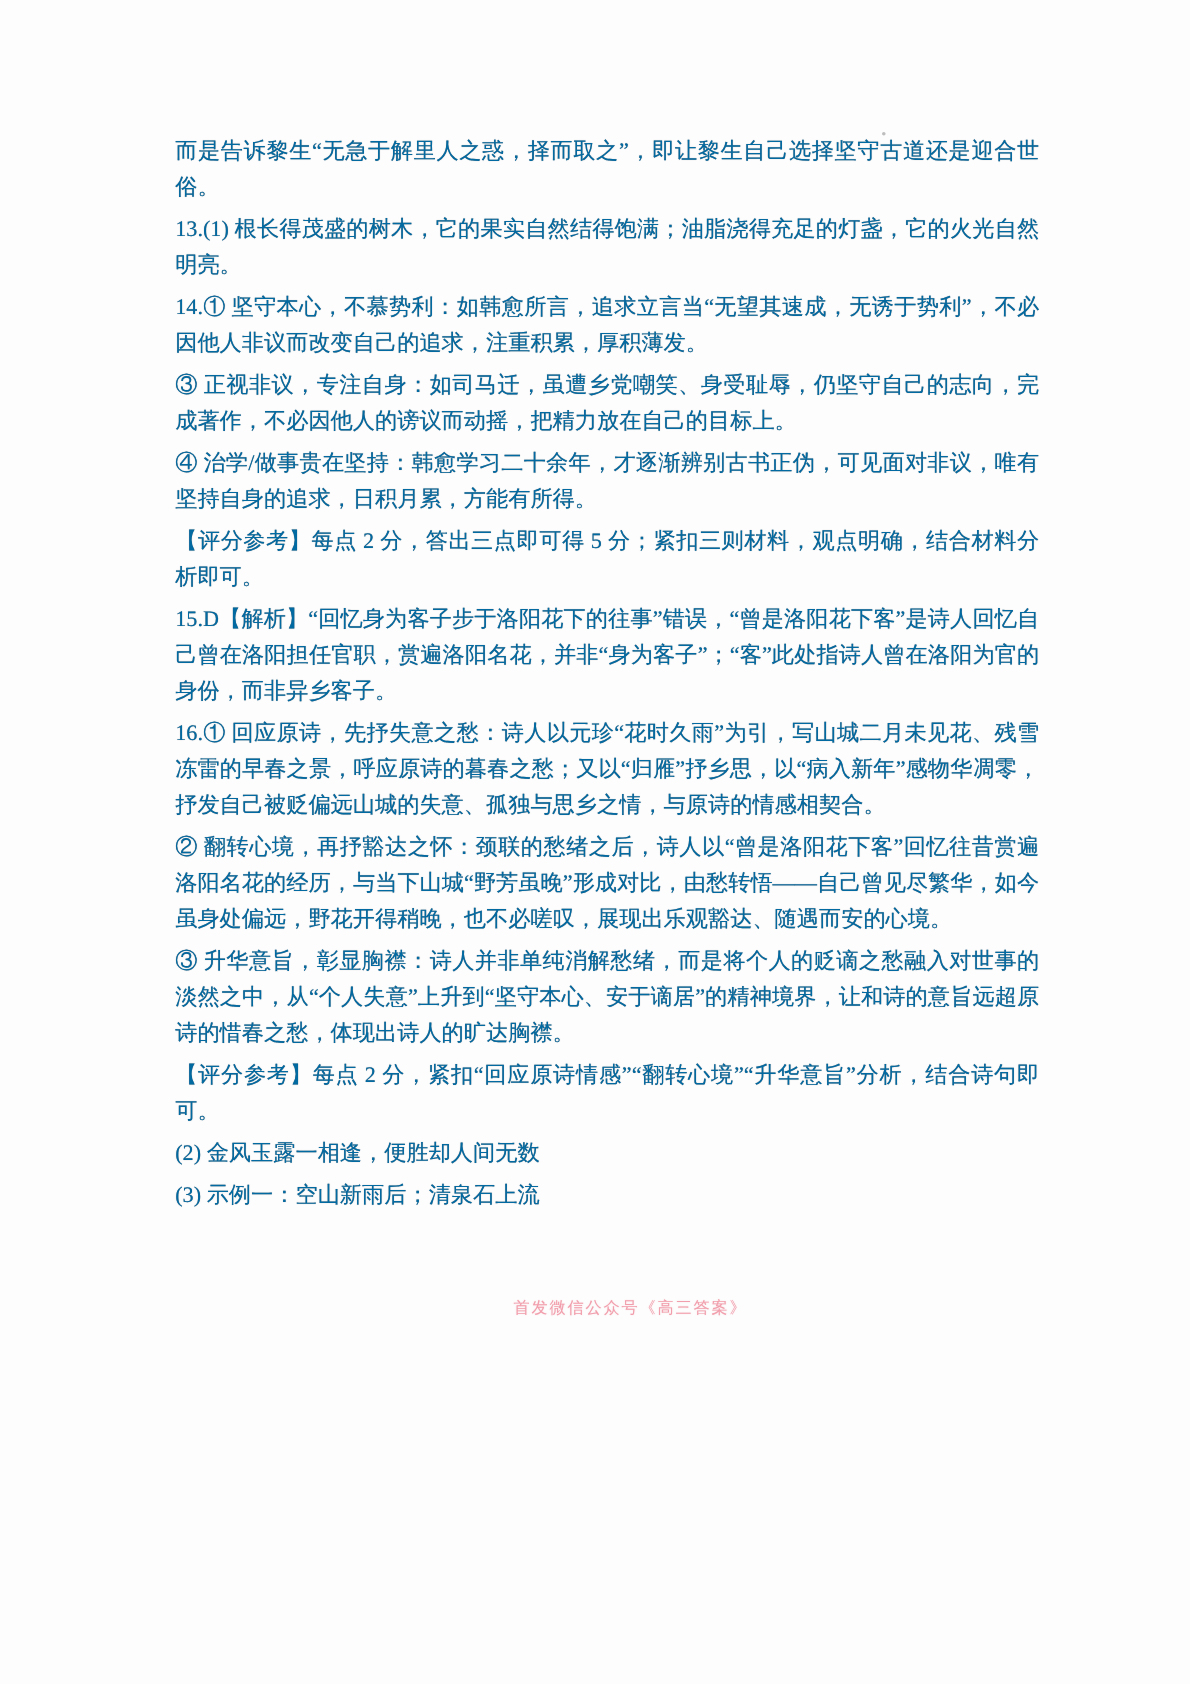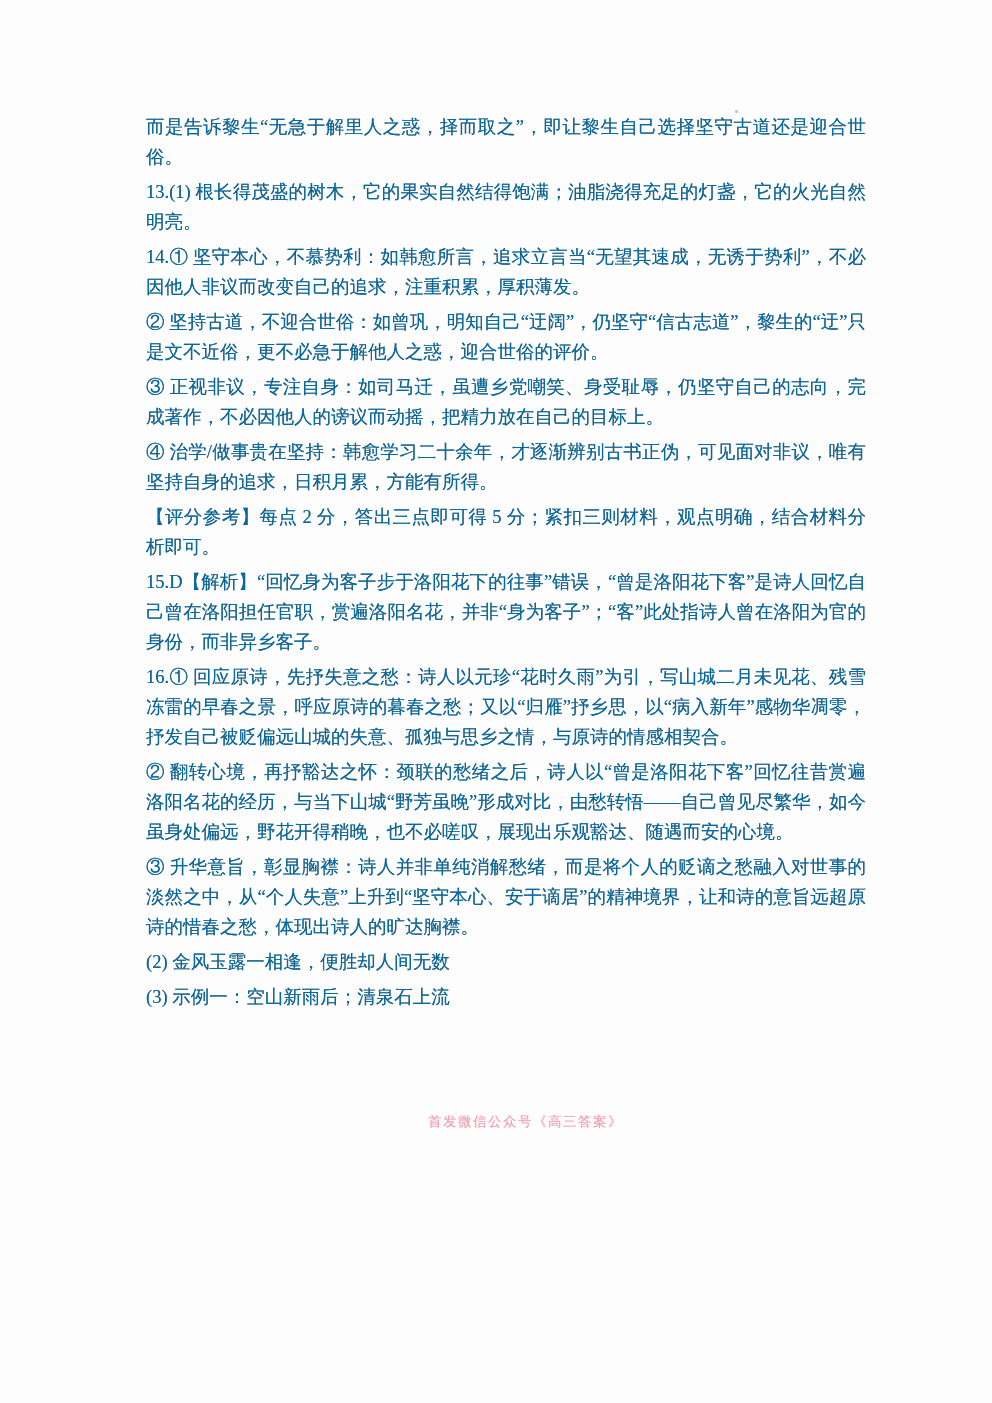--- a/index.html
+++ b/index.html
@@ -37,21 +37,20 @@
     position: absolute;
     left: 428px;
     top: 1082px;
     font-size: 13.5px;
     line-height: 16px;
     color: #f095a4;
     letter-spacing: 1.5px;
     opacity: 0.9;
     text-shadow: 0 0 1px rgba(240,150,165,0.5);
     white-space: nowrap;
-    margin-top: 32px;
   }
   .artifact-dot {
     position: absolute;
     left: 735px;
     top: 110px;
     width: 3px;
     height: 3px;
     background: #8b8b8b;
     border-radius: 50%;
     opacity: 0.55;
@@ -61,27 +60,27 @@
 <body>
 
 <div class="page">
 
   <div class="artifact-dot"></div>
 
   <div class="page-content">
     <p>而是告诉黎生“无急于解里人之惑，择而取之”，即让黎生自己选择坚守古道还是迎合世俗。</p>
     <p>13.(1) 根长得茂盛的树木，它的果实自然结得饱满；油脂浇得充足的灯盏，它的火光自然明亮。</p>
     <p>14.① 坚守本心，不慕势利：如韩愈所言，追求立言当“无望其速成，无诱于势利”，不必因他人非议而改变自己的追求，注重积累，厚积薄发。</p>
-    <p>② 坚持古道，不迎合世俗：如曾巩，明知自己“迂阔”，仍坚守“信古志道”，黎生的“迂”只是文不近俗，更不必急于解他人之惑，迎合世俗的评价。</p>
     <p>③ 正视非议，专注自身：如司马迁，虽遭乡党嘲笑、身受耻辱，仍坚守自己的志向，完成著作，不必因他人的谤议而动摇，把精力放在自己的目标上。</p>
     <p>④ 治学/做事贵在坚持：韩愈学习二十余年，才逐渐辨别古书正伪，可见面对非议，唯有坚持自身的追求，日积月累，方能有所得。</p>
     <p>【评分参考】每点 2 分，答出三点即可得 5 分；紧扣三则材料，观点明确，结合材料分析即可。</p>
     <p>15.D【解析】“回忆身为客子步于洛阳花下的往事”错误，“曾是洛阳花下客”是诗人回忆自己曾在洛阳担任官职，赏遍洛阳名花，并非“身为客子”；“客”此处指诗人曾在洛阳为官的身份，而非异乡客子。</p>
     <p>16.① 回应原诗，先抒失意之愁：诗人以元珍“花时久雨”为引，写山城二月未见花、残雪冻雷的早春之景，呼应原诗的暮春之愁；又以“归雁”抒乡思，以“病入新年”感物华凋零，抒发自己被贬偏远山城的失意、孤独与思乡之情，与原诗的情感相契合。</p>
     <p>② 翻转心境，再抒豁达之怀：颈联的愁绪之后，诗人以“曾是洛阳花下客”回忆往昔赏遍洛阳名花的经历，与当下山城“野芳虽晚”形成对比，由愁转悟——自己曾见尽繁华，如今虽身处偏远，野花开得稍晚，也不必嗟叹，展现出乐观豁达、随遇而安的心境。</p>
     <p>③ 升华意旨，彰显胸襟：诗人并非单纯消解愁绪，而是将个人的贬谪之愁融入对世事的淡然之中，从“个人失意”上升到“坚守本心、安于谪居”的精神境界，让和诗的意旨远超原诗的惜春之愁，体现出诗人的旷达胸襟。</p>
+    <p>【评分参考】每点 2 分，紧扣“回应原诗情感”“翻转心境”“升华意旨”分析，结合诗句即可。</p>
     <p>(2) 金风玉露一相逢，便胜却人间无数</p>
     <p>(3) 示例一：空山新雨后；清泉石上流</p>
   </div>
 
   <div class="watermark">首发微信公众号《高三答案》</div>
 
 </div>
 
 </body></html>

